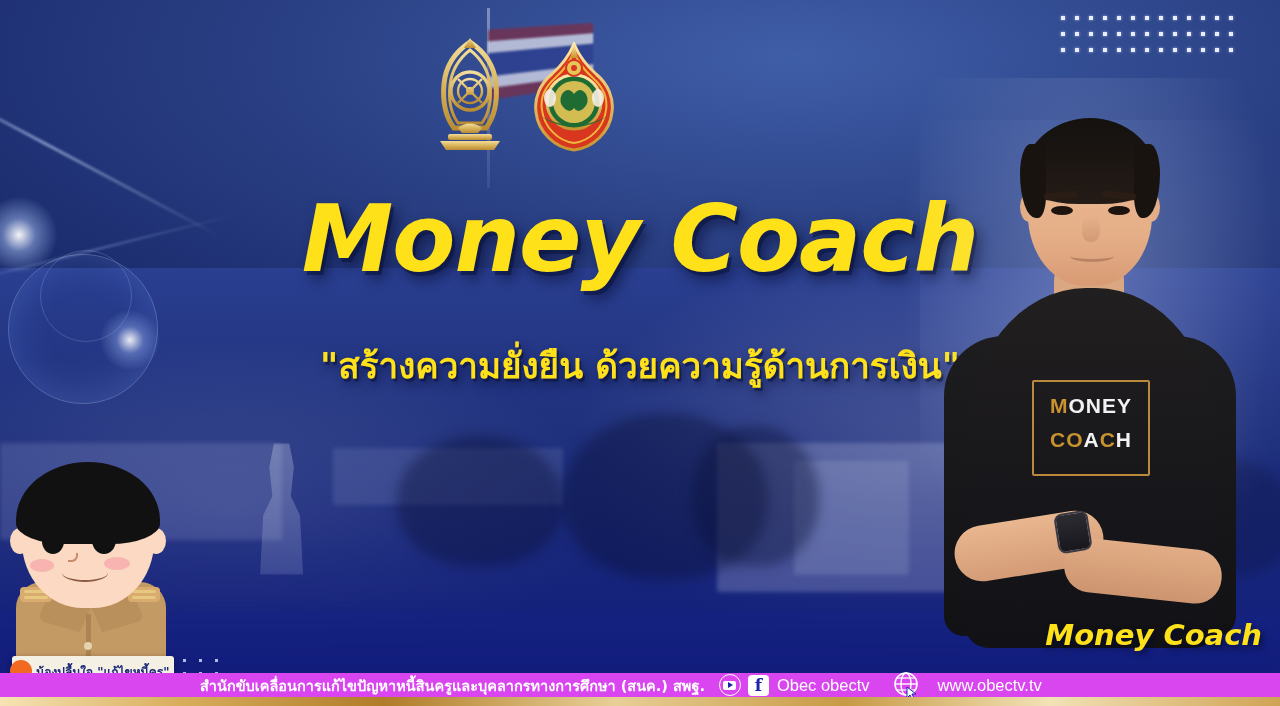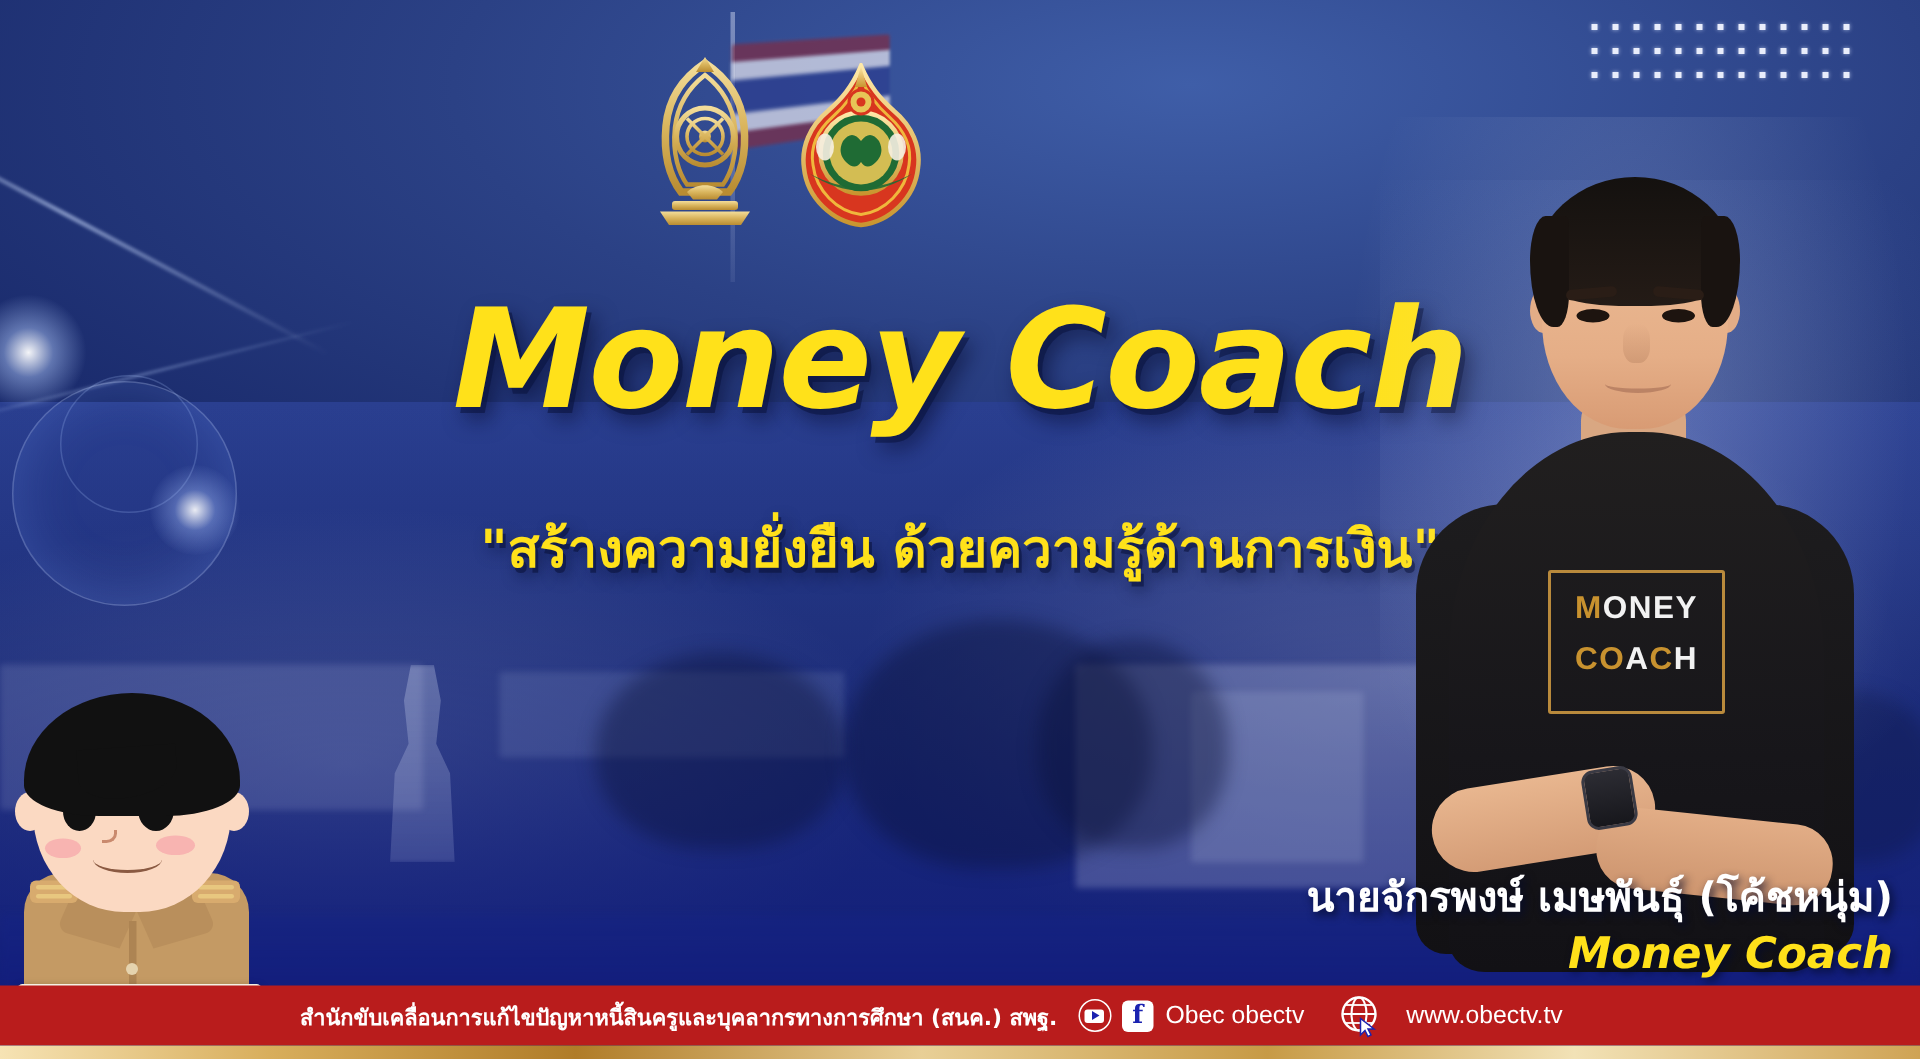--- a/index.html
+++ b/index.html
@@ -252,22 +252,22 @@
     background:#f4f0e4; border-radius:3px;
     display:flex; align-items:center; padding-left:24px;
     font-family:"DejaVu Sans", sans-serif; font-size:12px; color:#1b2a78; font-weight:bold;
     white-space:nowrap; box-shadow:0 2px 6px rgba(0,0,0,.35);
   }
   .m-card-dot { position:absolute; left:10px; bottom:12px; width:22px; height:22px;
     background:#f26a21; border-radius:50%; }
 
   
   .bottom-bar {
-    position:absolute; left:0; right:0; bottom:9px; height:40px;
-    background:#b91c1c;
+    position:absolute; left:0; right:0; bottom:9px; height:24px;
+    background:#d946ef;
     display:flex; align-items:center;
   }
   .bb-org {
     margin-left:200px; color:#fff; font-family:"DejaVu Sans", sans-serif;
     font-size:14.5px; font-weight:bold; white-space:nowrap;
   }
   .bb-icons { display:flex; align-items:center; margin-left:14px; gap:7px; }
   .yt-circle { width:22px; height:22px; border:1.6px solid #fff; border-radius:50%;
     display:flex; align-items:center; justify-content:center; }
   .yt-box { width:13px; height:9px; background:#fff; border-radius:2px;
@@ -441,21 +441,20 @@
     <div class="p-eyeL"></div>
     <div class="p-eyeR"></div>
     <div class="p-nose"></div>
     <div class="p-mouth"></div>
     <div class="p-armL"></div>
     <div class="p-armR"></div>
     <div class="p-watch"></div>
   </div>
 
   <div class="speaker">
-    <div class="s-name">นายจักรพงษ์ เมษพันธุ์ (โค้ชหนุ่ม)</div>
     <div class="s-role">Money Coach</div>
   </div>
 
   <div class="mascot">
     <div class="m-body"></div>
     <div class="m-collarL"></div>
     <div class="m-collarR"></div>
     <div class="m-placket"></div>
     <div class="m-button"></div>
     <div class="m-epaL">

